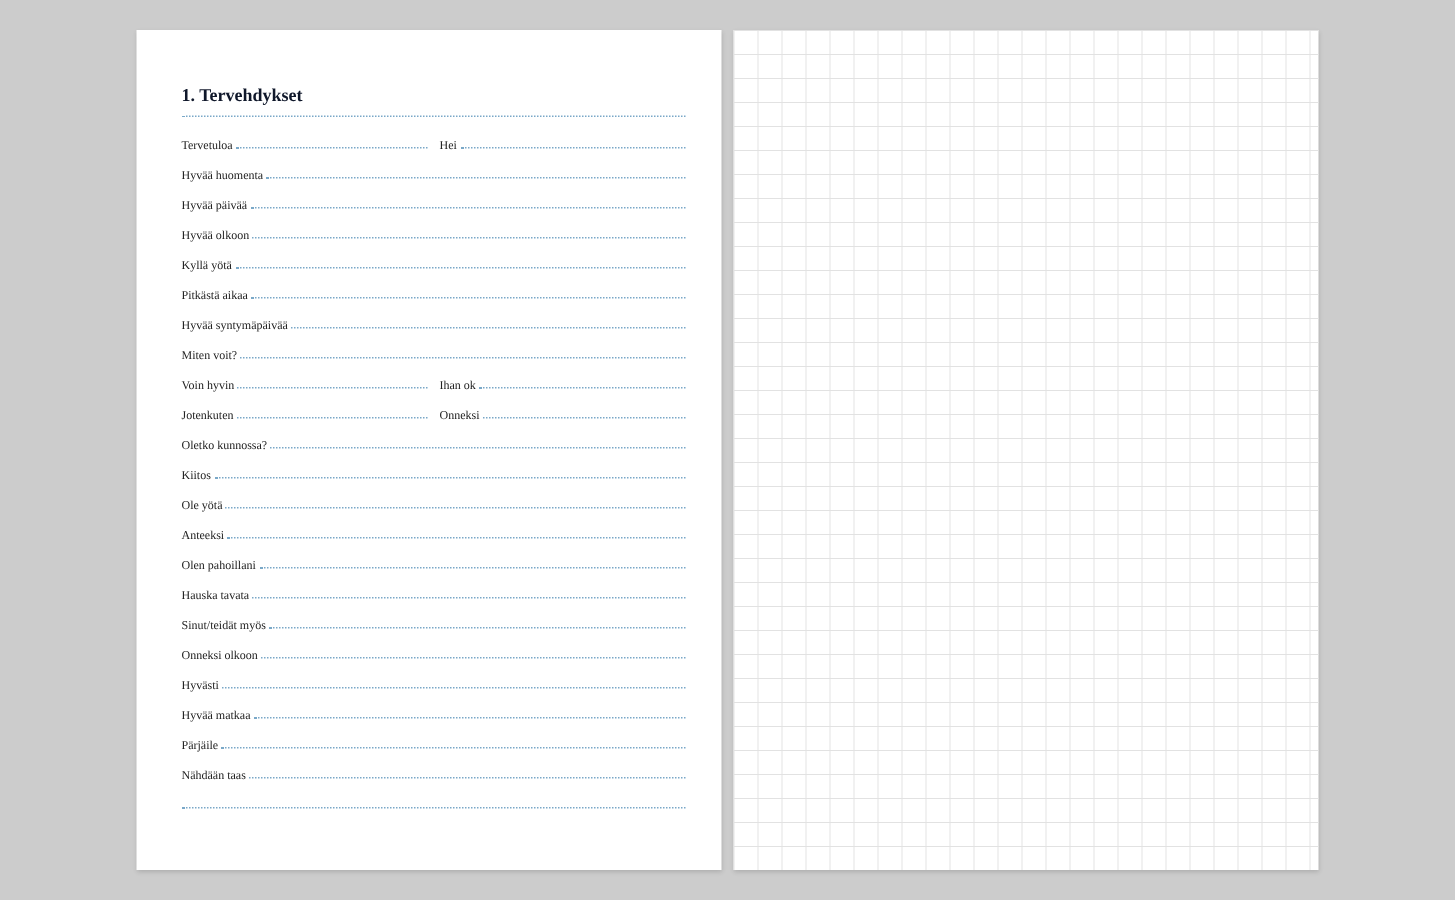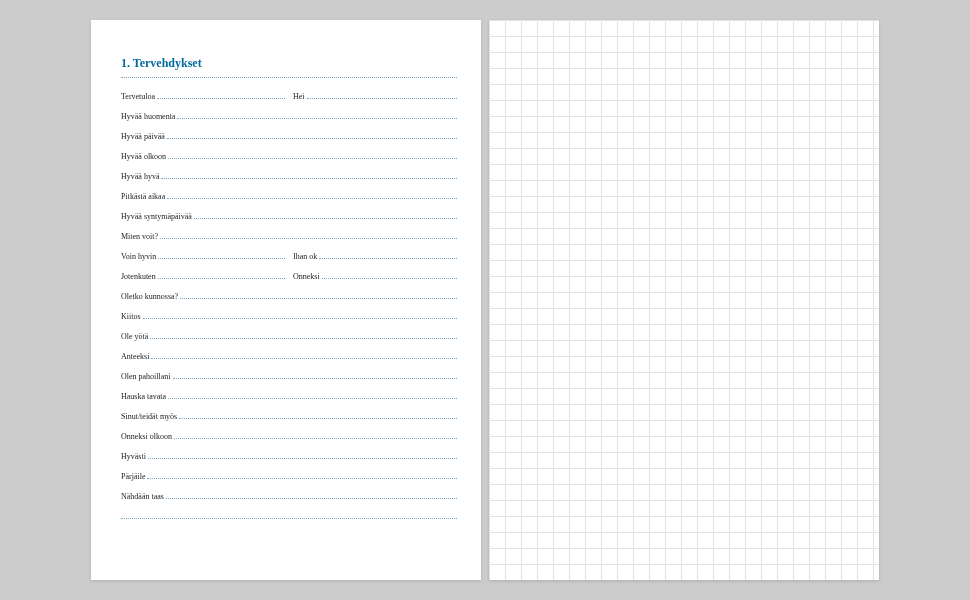--- a/index.html
+++ b/index.html
@@ -22,21 +22,21 @@
     width: 390px;
     height: 560px;
     box-shadow: 0 1px 3px rgba(0,0,0,0.15);
   }
   .page-left {
     padding: 36px 24px 20px 30px;
   }
   .title {
     font-size: 12px;
     font-weight: bold;
-    color: #0369a1;
+    color: #0f172a;
     margin-bottom: 6px;
   }
   .title-underline {
     border-bottom: 1px dotted #7aa8c8;
     height: 1px;
     margin-bottom: 14px;
   }
   .rows {
     display: flex;
     flex-direction: column;
@@ -98,21 +98,21 @@
         </div>
         <div class="row">
           <span class="term">Hyvää päivää</span>
           <span class="line"></span>
         </div>
         <div class="row">
           <span class="term">Hyvää olkoon</span>
           <span class="line"></span>
         </div>
         <div class="row">
-          <span class="term">Hyvää hyvä</span>
+          <span class="term">Kyllä yötä</span>
           <span class="line"></span>
         </div>
         <div class="row">
           <span class="term">Pitkästä aikaa</span>
           <span class="line"></span>
         </div>
         <div class="row">
           <span class="term">Hyvää syntymäpäivää</span>
           <span class="line"></span>
         </div>
@@ -170,20 +170,24 @@
         </div>
         <div class="row">
           <span class="term">Onneksi olkoon</span>
           <span class="line"></span>
         </div>
         <div class="row">
           <span class="term">Hyvästi</span>
           <span class="line"></span>
         </div>
         <div class="row">
+          <span class="term">Hyvää matkaa</span>
+          <span class="line"></span>
+        </div>
+        <div class="row">
           <span class="term">Pärjäile</span>
           <span class="line"></span>
         </div>
         <div class="row">
           <span class="term">Nähdään taas</span>
           <span class="line"></span>
         </div>
         <div class="row">
           <span class="line"></span>
         </div>

